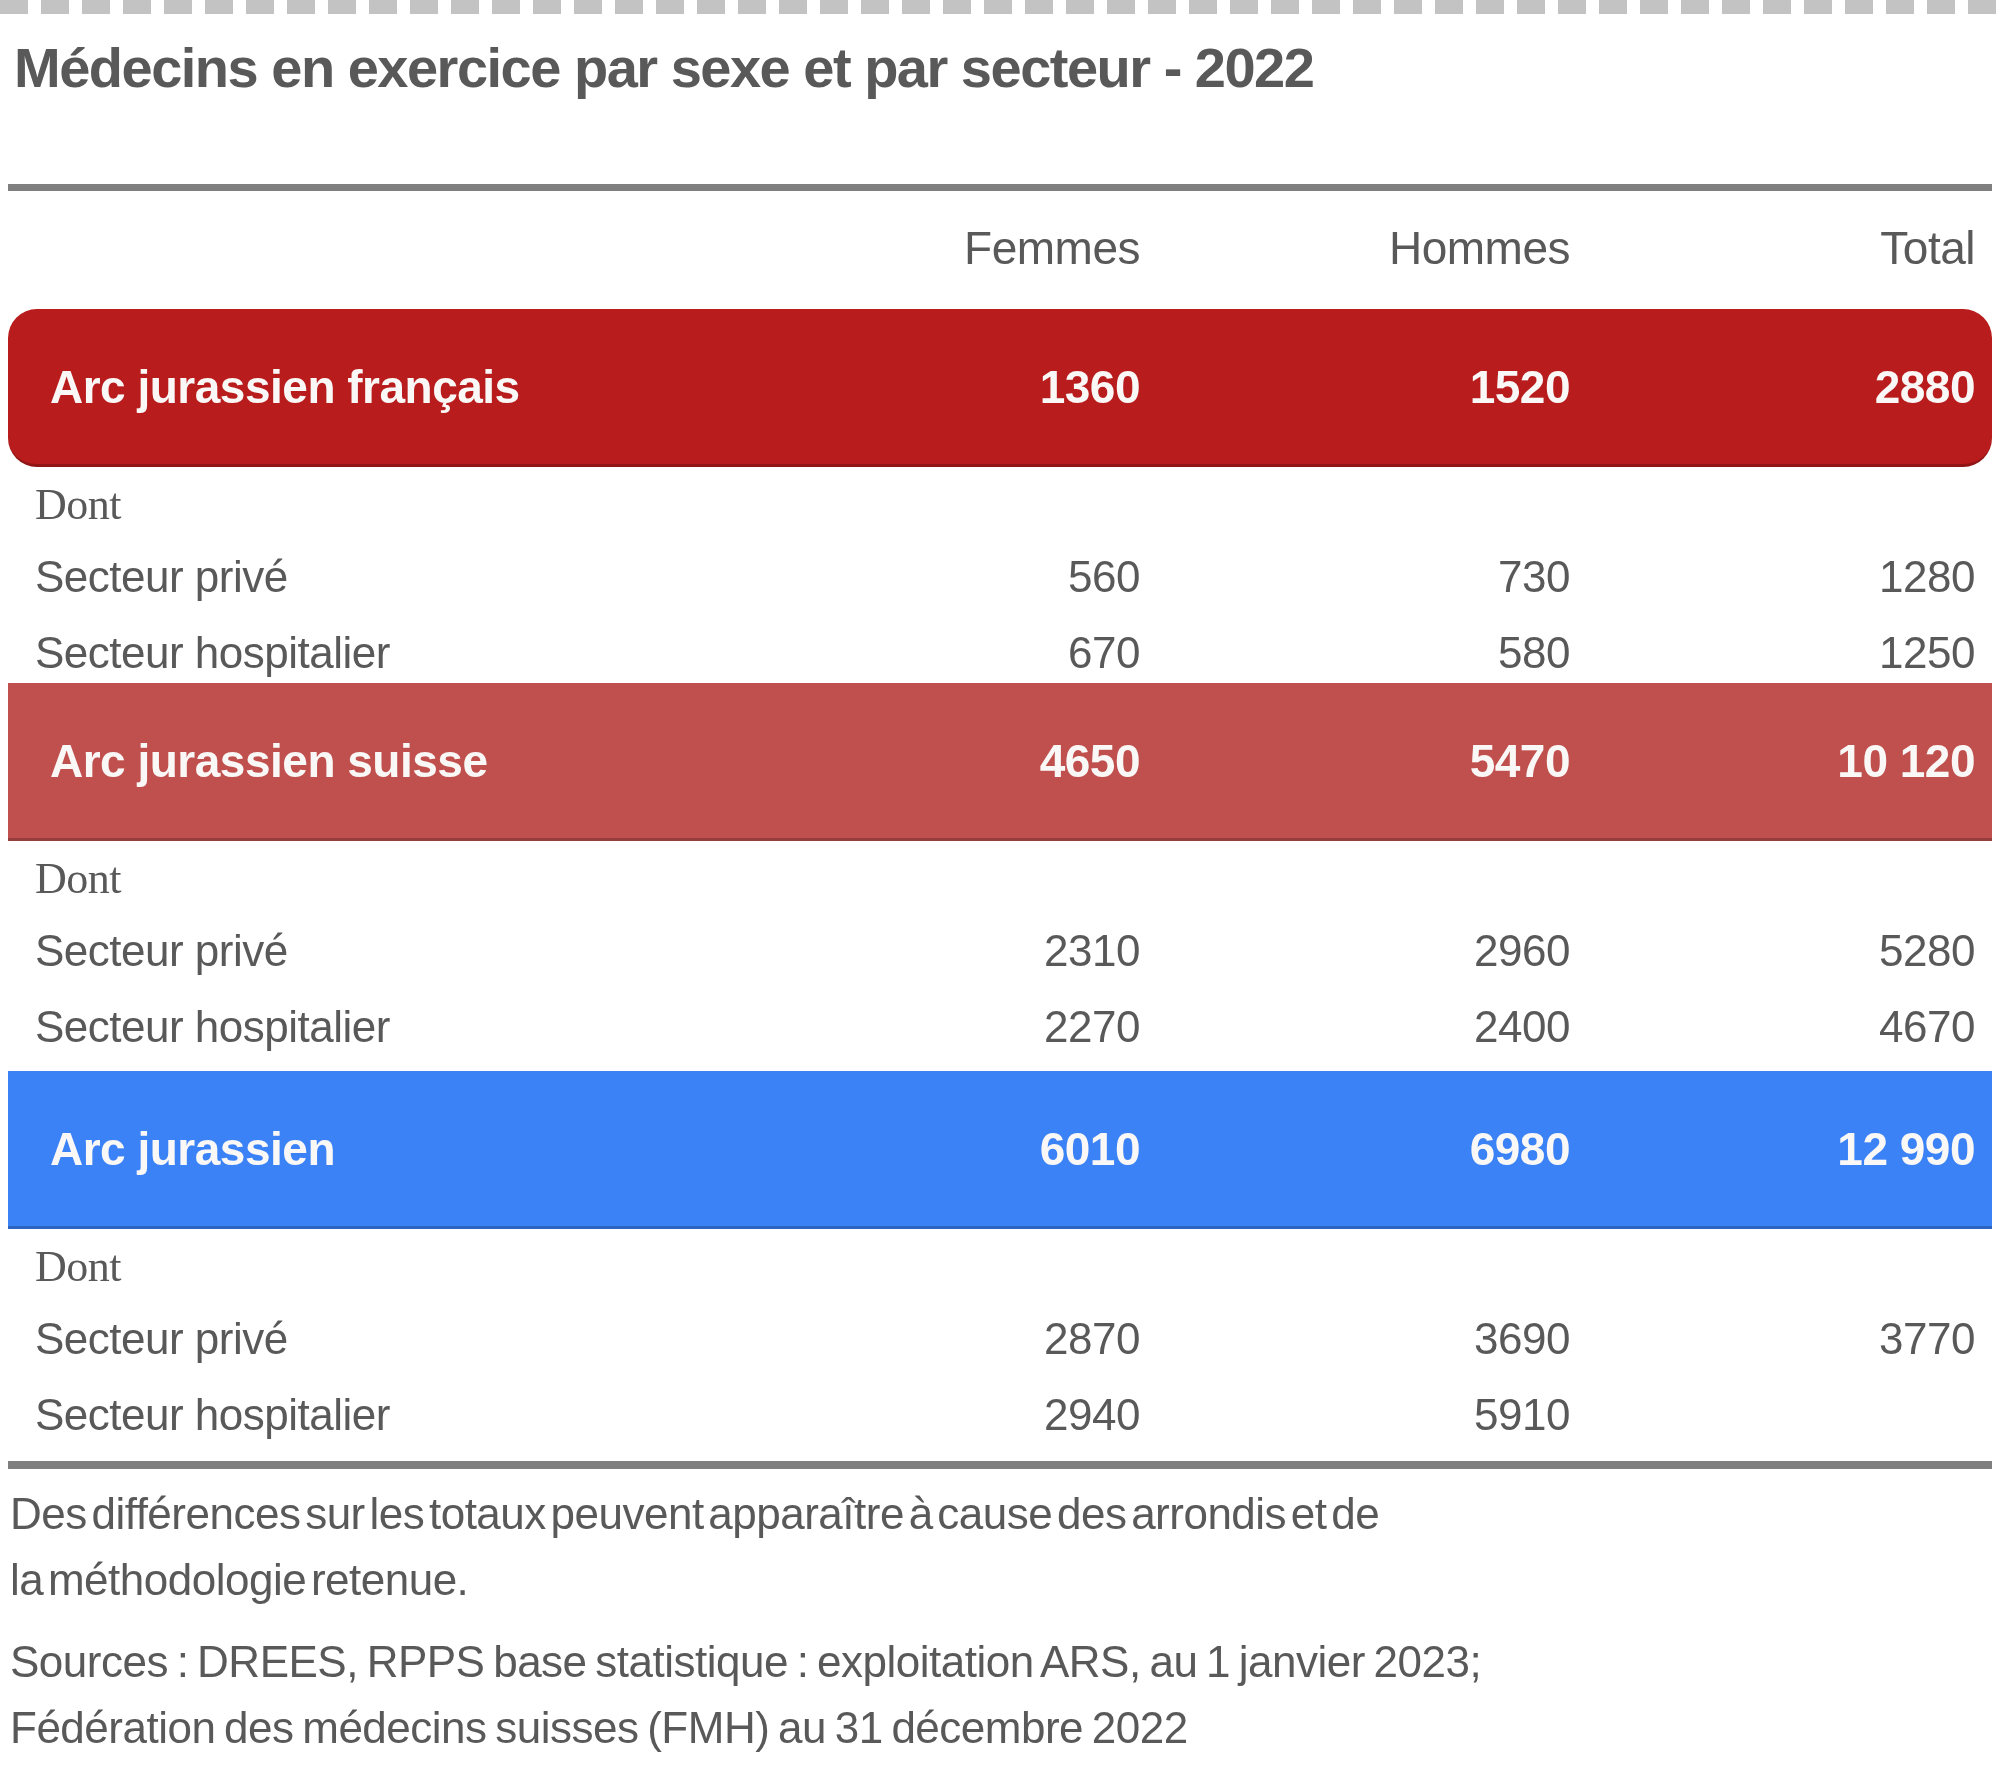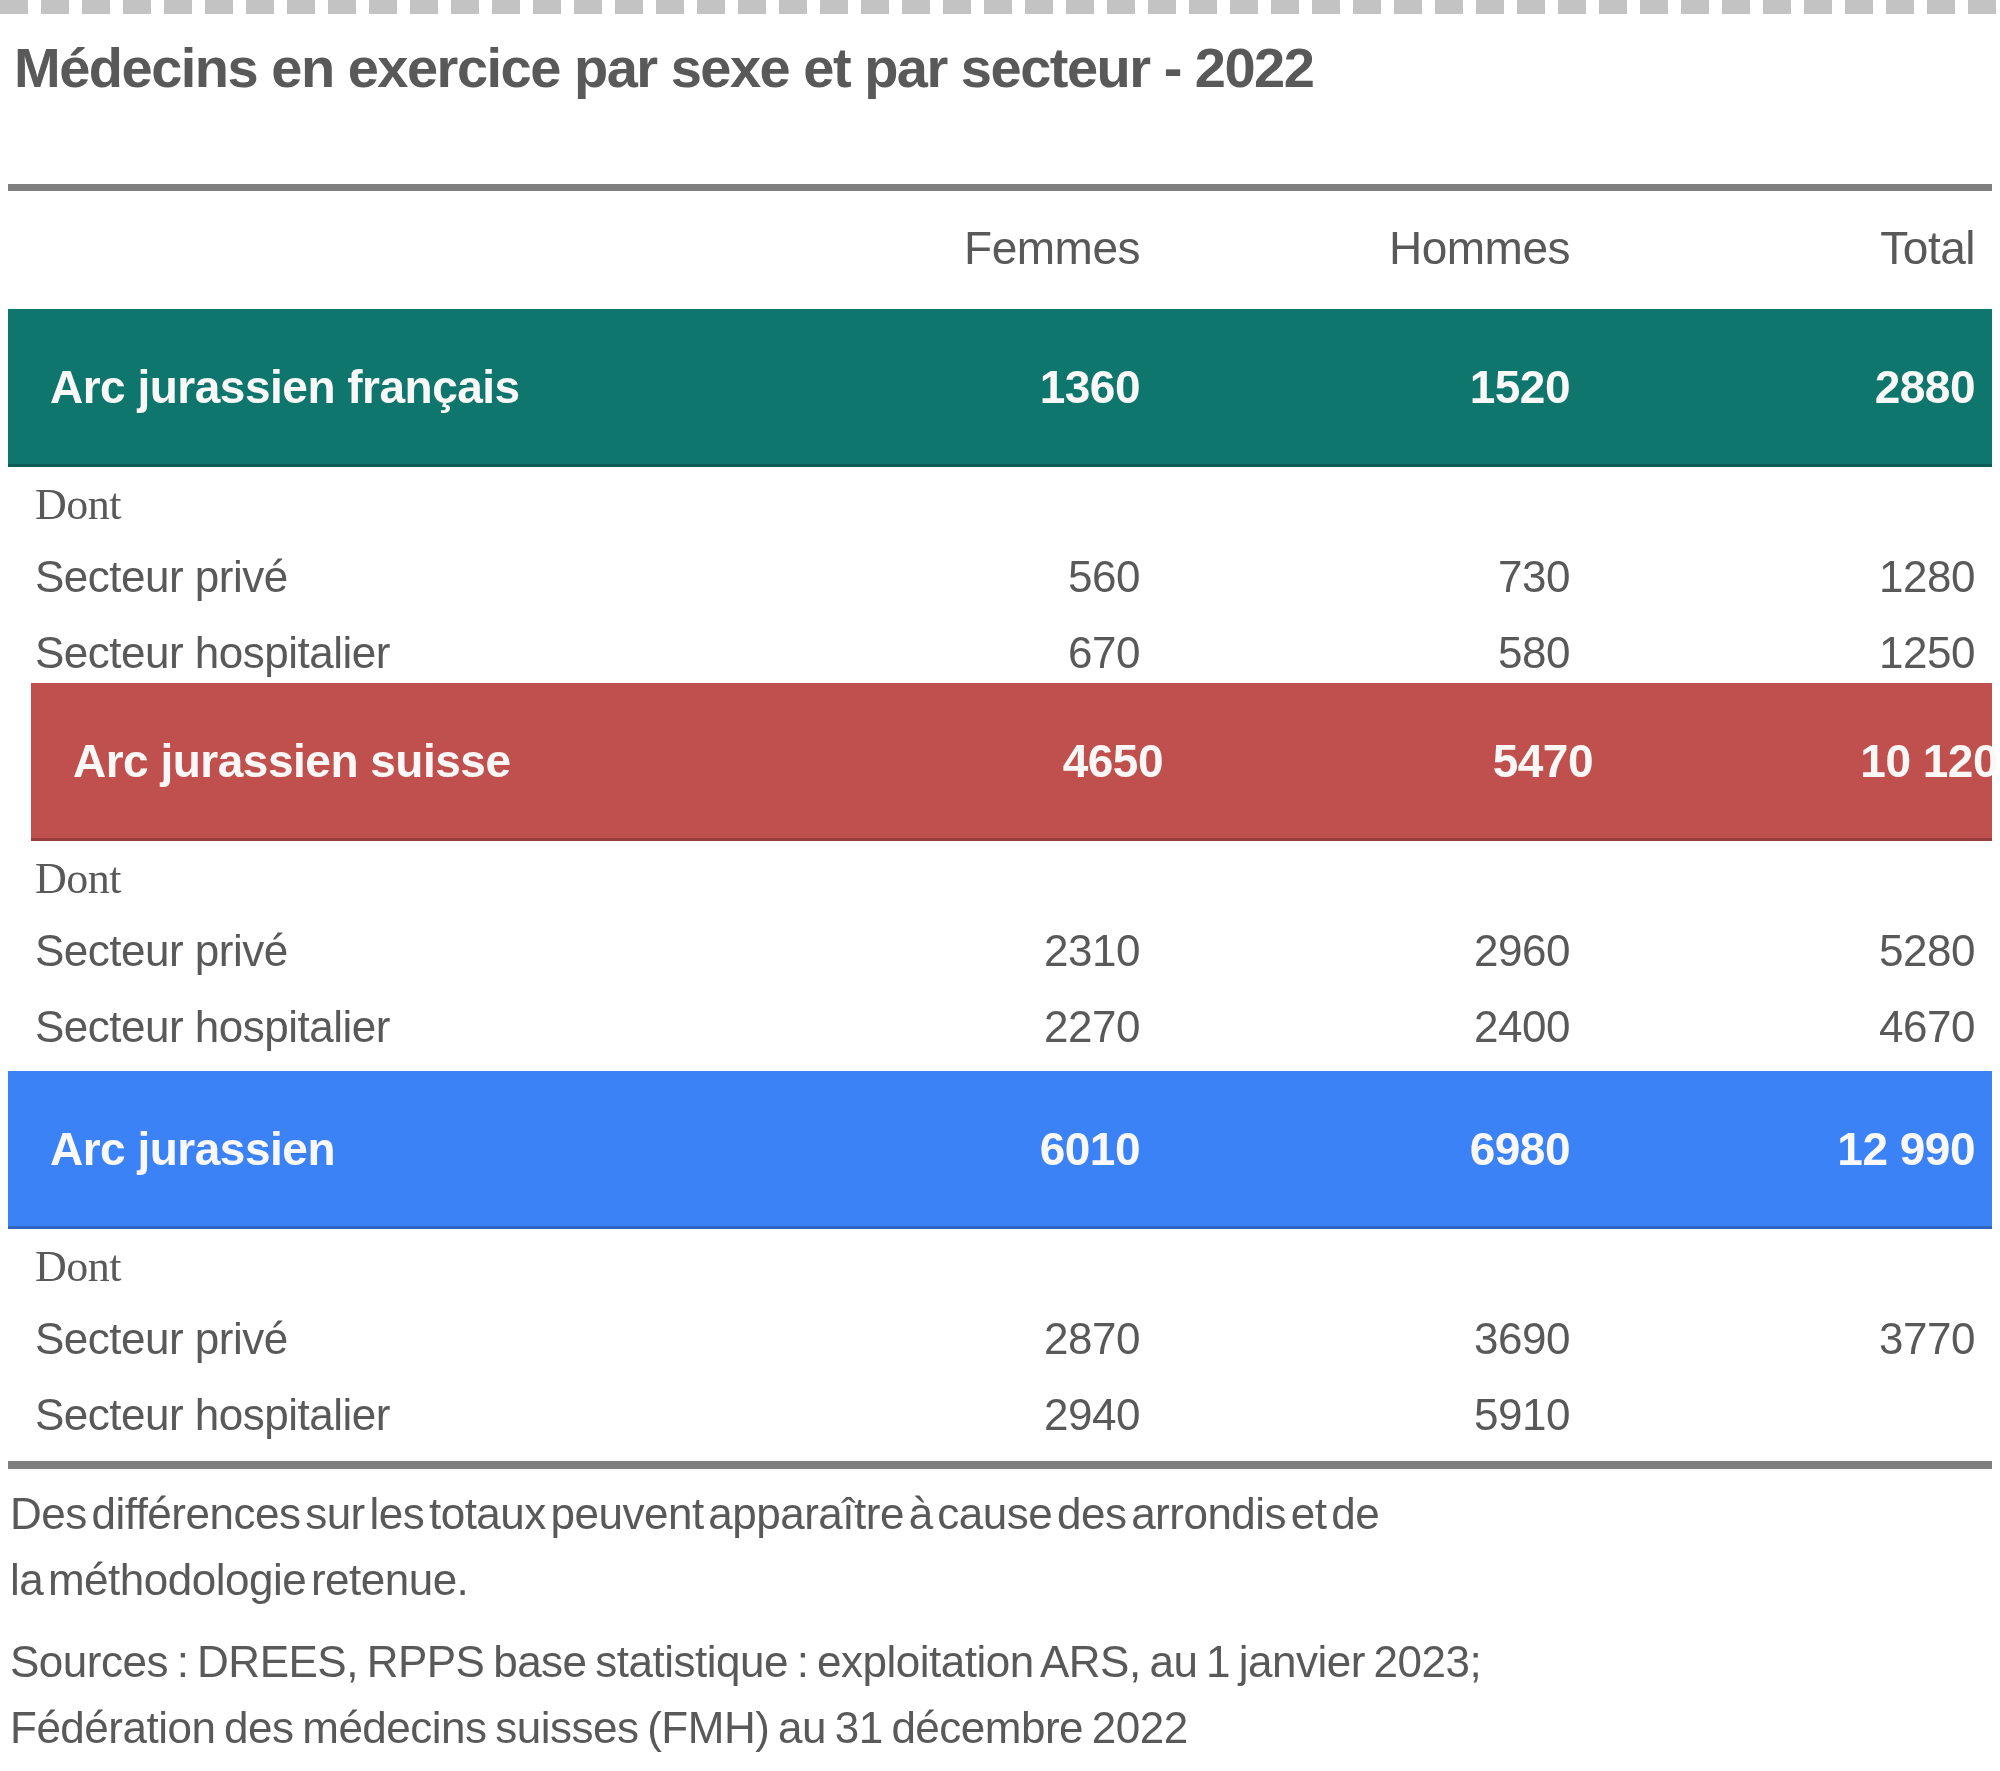--- a/index.html
+++ b/index.html
@@ -98,21 +98,21 @@
 
   <div class="table">
 
     <div class="row header-row">
       <div class="cell"></div>
       <div class="cell num">Femmes</div>
       <div class="cell num">Hommes</div>
       <div class="cell num">Total</div>
     </div>
 
-    <div class="row band" style="background-color: #0f766e;">
+    <div class="row band" style="background-color: #b91c1c; border-radius: 29px;">
       <div class="cell label">Arc jurassien français</div>
       <div class="cell num">1360</div>
       <div class="cell num">1520</div>
       <div class="cell num">2880</div>
     </div>
     <div class="row dont-row">
       <div class="cell label">Dont</div>
     </div>
     <div class="row data-row">
       <div class="cell label">Secteur privé</div>
@@ -120,21 +120,21 @@
       <div class="cell num">730</div>
       <div class="cell num">1280</div>
     </div>
     <div class="row data-row">
       <div class="cell label">Secteur hospitalier</div>
       <div class="cell num">670</div>
       <div class="cell num">580</div>
       <div class="cell num">1250</div>
     </div>
 
-    <div class="row band" style="background-color: rgb(192, 80, 77); margin-left: 23px;">
+    <div class="row band" style="background-color: rgb(192, 80, 77);">
       <div class="cell label">Arc jurassien suisse</div>
       <div class="cell num">4650</div>
       <div class="cell num">5470</div>
       <div class="cell num">10 120</div>
     </div>
     <div class="row dont-row">
       <div class="cell label">Dont</div>
     </div>
     <div class="row data-row">
       <div class="cell label">Secteur privé</div>

